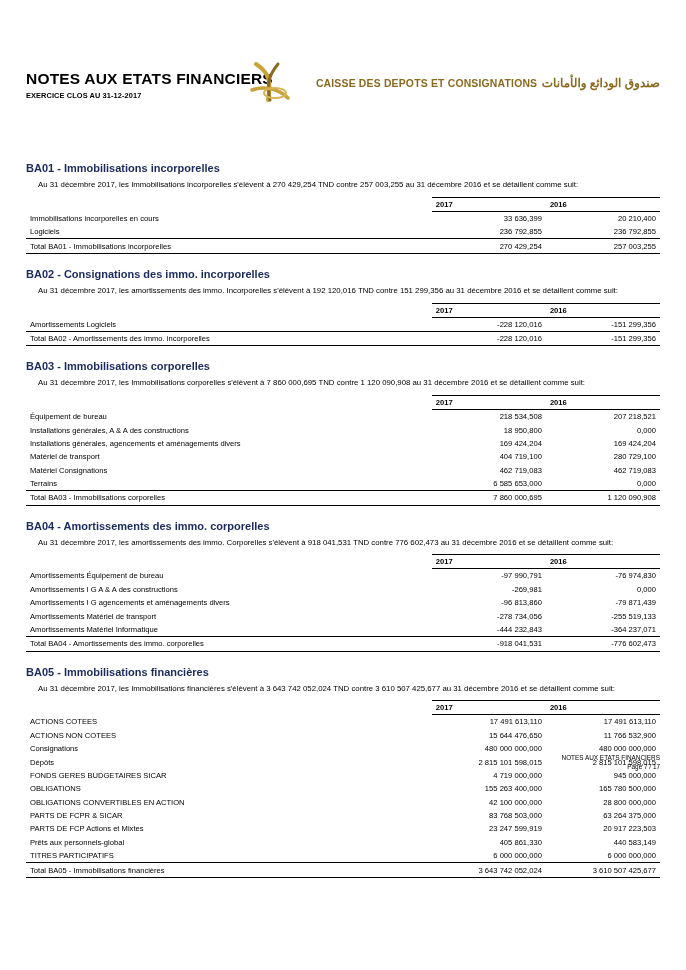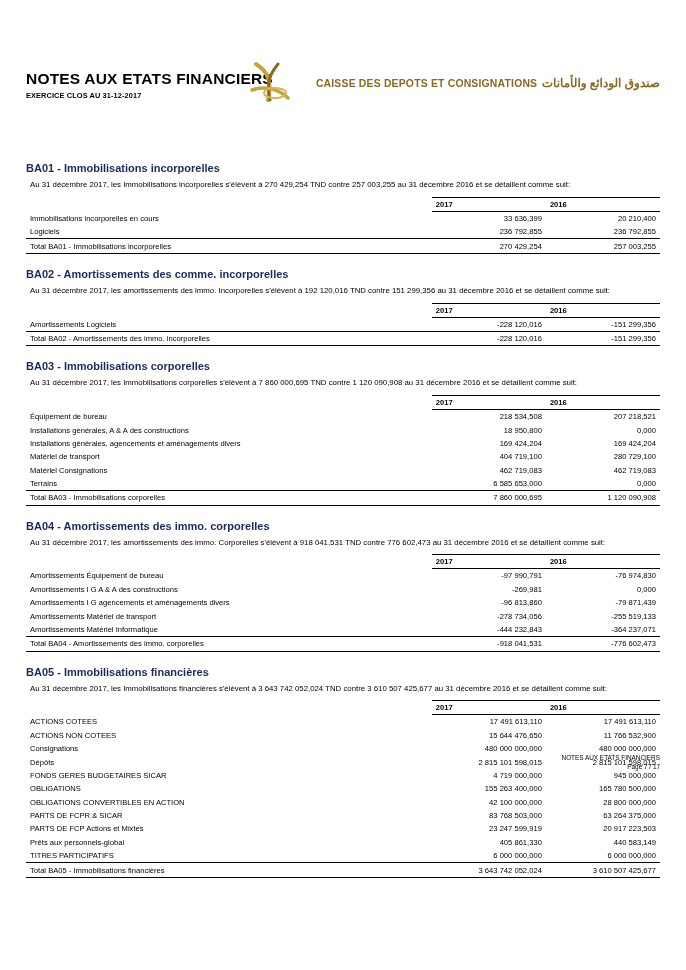--- a/index.html
+++ b/index.html
@@ -90,21 +90,21 @@
   .section-title {
     font-size: 11px;
     font-weight: bold;
     color: #1b2a5e;
     margin: 6px 0 5px 0;
   }
   .section-intro {
     font-size: 7.8px;
     color: #000;
     line-height: 1.5;
-    margin: 0 0 6px 4px;
+    margin: 0 0 6px 12px;
     max-width: 614px;
   }
 
   
   table.fin {
     width: 100%;
     border-collapse: collapse;
     font-size: 7.6px;
     table-layout: fixed;
   }
@@ -204,21 +204,21 @@
               </tr>
               <tr class="total">
                 <td class="lbl">Total BA01 - Immobilisations incorporelles</td>
                 <td class="num">270 429,254</td>
                 <td class="num">257 003,255</td>
               </tr>
             </tbody>
           </table>
         </div>
         <div class="section">
-          <div class="section-title">BA02 - Amortissements des comme. incorporelles</div>
+          <div class="section-title">BA02 - Consignations des immo. incorporelles</div>
           <p class="section-intro">Au 31 décembre 2017,  les amortissements des immo. Incorporelles s'élèvent à 192 120,016 TND contre 151 299,356 au 31 décembre 2016 et se détaillent comme suit:</p>
           <table class="fin">
             <colgroup>
               <col class="lbl">
               <col class="num">
               <col class="num">
             </colgroup>
             <thead>
               <tr>
                 <th class="blank"></th>

